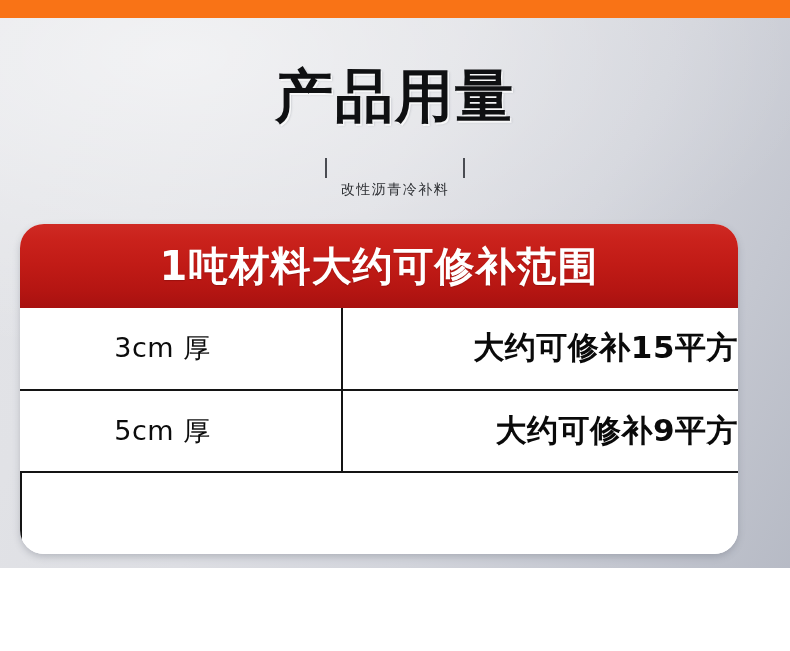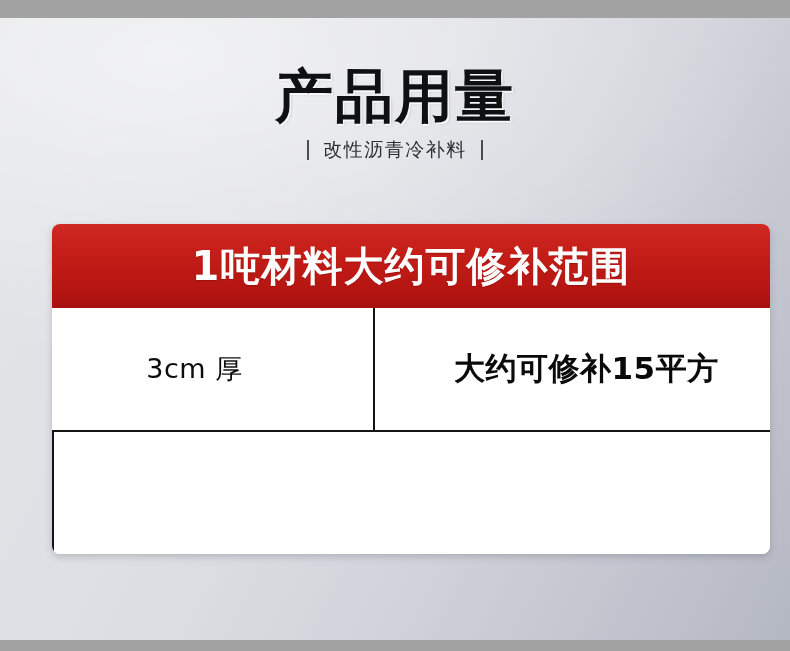--- a/index.html
+++ b/index.html
@@ -13,22 +13,22 @@
     overflow: hidden;
     background: #ffffff;
     font-family: "DejaVu Sans", "Liberation Sans", sans-serif;
     -webkit-font-smoothing: antialiased;
   }
 
   
   #page {
     position: relative;
     width: 790px;
-    height: 651px;
-    background: #a3a3a3;
+    height: 568px;
+    background: #f97316;
     overflow: hidden;
   }
 
   
   #bg-gradient {
     position: absolute;
     left: 0;
     top: 18px;
     width: 790px;
     height: 622px;
@@ -81,35 +81,36 @@
     gap: 14px;
   }
   .sub-rule {
     display: block;
     width: 2px;
     height: 20px;
     background: #4a4c52;
   }
   #subtitle-text {
     font-family: "DejaVu Sans", "Liberation Sans", sans-serif;
-    font-size: 19px;
+    font-size: 14px;
     font-weight: 400;
     letter-spacing: 1.5px;
     color: #2e3034;
     white-space: nowrap;
+    margin-top: 44px;
   }
 
   
   #card {
     position: absolute;
-    left: 52px;
+    left: 20px;
     top: 224px;
     width: 718px;
     height: 330px;
-    border-radius: 8px;
+    border-radius: 24px;
     background: #ffffff;
     box-shadow: 0 3px 7px rgba(90,95,110,0.30);
     overflow: hidden;
     display: flex;
     flex-direction: column;
   }
 
   #card-header {
     flex: 0 0 84px;
     height: 84px;
@@ -166,21 +167,21 @@
     width: 2px;
     background: #141414;
   }
   .spec-row:last-child .col-divider {
     margin-bottom: 0;
   }
   .cell-coverage {
     flex: 1 1 auto;
     display: flex;
     align-items: center;
-    justify-content: flex-start;
+    justify-content: flex-end;
     box-sizing: border-box;
     margin-left: 43px;
   }
 
   .thickness-text {
     font-family: "DejaVu Sans", "Liberation Sans", sans-serif;
     font-size: 27px;
     font-weight: 400;
     color: #0c0c0c;
     letter-spacing: 0.5px;
@@ -224,20 +225,29 @@
       <div class="spec-row">
         <div class="cell-thickness">
           <span class="thickness-text">3cm  厚</span>
         </div>
         <div class="col-divider"></div>
         <div class="cell-coverage">
           <span class="coverage-text">大约可修补15平方</span>
         </div>
       </div>
 
+      <div class="spec-row">
+        <div class="cell-thickness">
+          <span class="thickness-text">5cm  厚</span>
+        </div>
+        <div class="col-divider"></div>
+        <div class="cell-coverage">
+          <span class="coverage-text">大约可修补9平方</span>
+        </div>
+      </div>
 
 
       <div class="spec-row">
         <div class="col-divider"></div>
       </div>
 
     </div>
   </div>
 
 </div>

